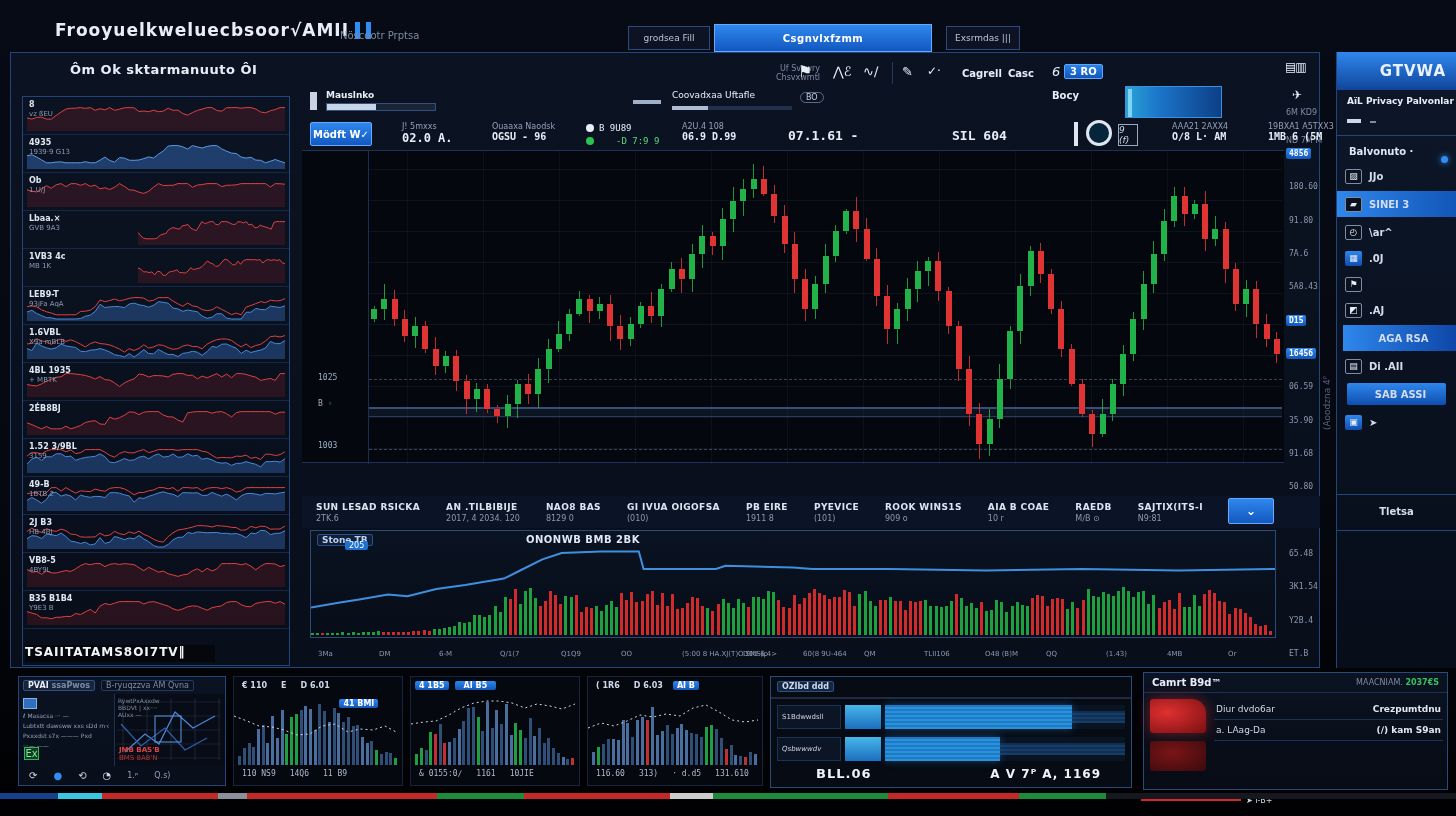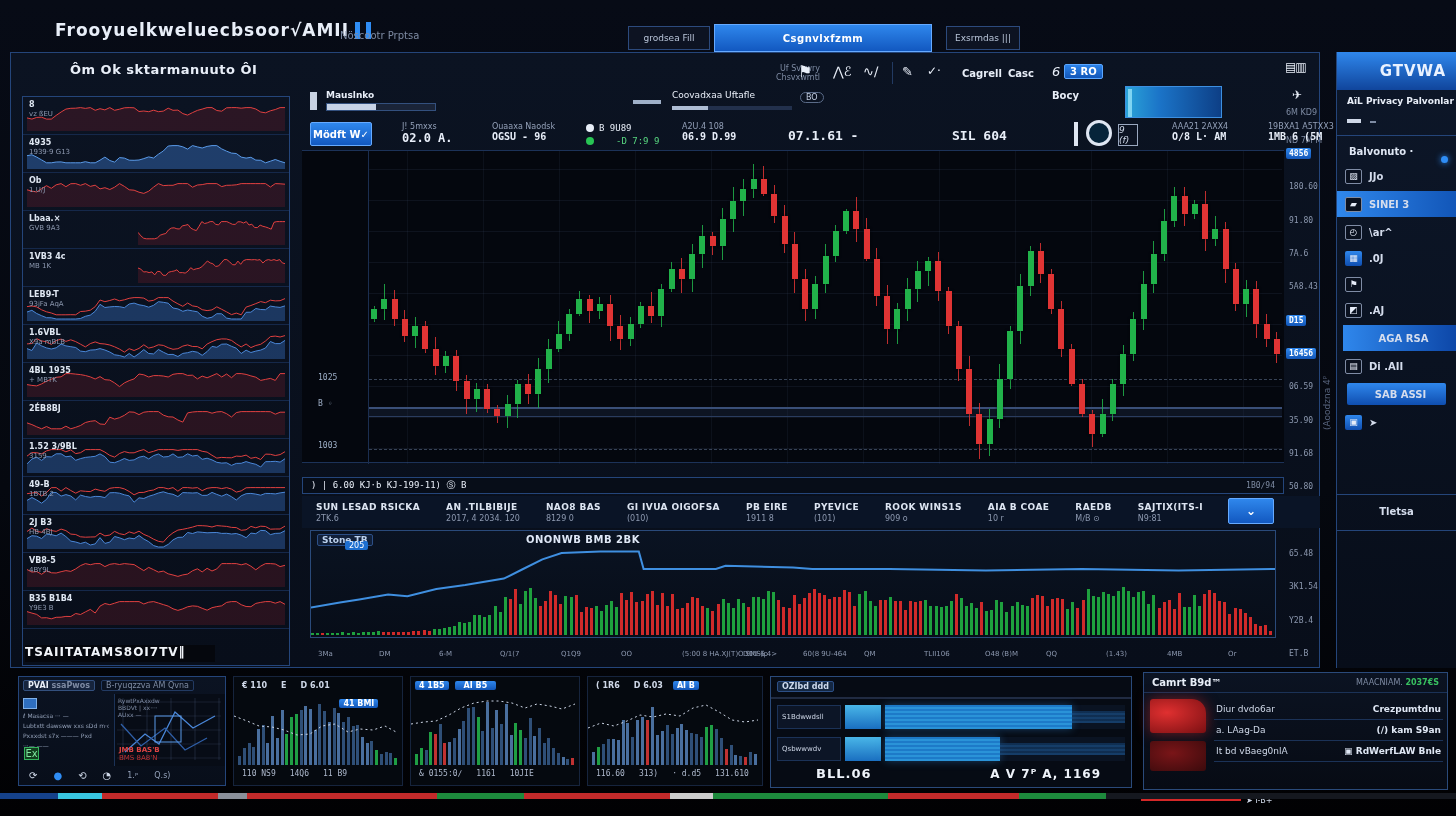--- a/index.html
+++ b/index.html
@@ -479,24 +479,20 @@
       <div style="position: absolute; left: 0px; top: 300px; font-size: 8px; font-family: &quot;DejaVu Sans Mono&quot;, monospace; padding: 1px 3px; border-radius: 2px; color: rgb(141, 153, 176);">91.68</div>
       <div style="position: absolute; left: 0px; top: 333px; font-size: 8px; font-family: &quot;DejaVu Sans Mono&quot;, monospace; padding: 1px 3px; border-radius: 2px; color: rgb(141, 153, 176);">50.80</div>
       <div style="position: absolute; left: 0px; top: 367px; font-size: 8px; font-family: &quot;DejaVu Sans Mono&quot;, monospace; padding: 1px 3px; border-radius: 2px; background: linear-gradient(rgb(47, 135, 236), rgb(18, 86, 184)); color: rgb(255, 255, 255); font-weight: bold;">6.0J</div>
       <div style="position: absolute; left: 0px; top: 400px; font-size: 8px; font-family: &quot;DejaVu Sans Mono&quot;, monospace; padding: 1px 3px; border-radius: 2px; color: rgb(141, 153, 176);">65.48</div>
       <div style="position: absolute; left: 0px; top: 433px; font-size: 8px; font-family: &quot;DejaVu Sans Mono&quot;, monospace; padding: 1px 3px; border-radius: 2px; color: rgb(141, 153, 176);">3K1.54</div>
       <div style="position: absolute; left: 0px; top: 467px; font-size: 8px; font-family: &quot;DejaVu Sans Mono&quot;, monospace; padding: 1px 3px; border-radius: 2px; color: rgb(141, 153, 176);">Y2B.4</div>
       <div style="position: absolute; left: 0px; top: 500px; font-size: 8px; font-family: &quot;DejaVu Sans Mono&quot;, monospace; padding: 1px 3px; border-radius: 2px; color: rgb(141, 153, 176);">ET.B</div>
     </div>
   <div class="abs vtext dimmer txt-s" style="left:1322px;top:300px;height:130px;">(Aoodzna 4ᴾ</div>
 
-  <div class="abs" style="left:302px;top:477px;width:982px;height:17px;border:1px solid #24457a;background:#070d18;display:flex;align-items:center;justify-content:space-between;padding:0 8px;">
-    <span class="txt-s white mono">) | 6.00 KJ·b  KJ-199-11) Ⓢ B</span>
-    <span class="txt-xs dim mono">1B0∕94</span>
-  </div>
 
   <div class="abs" style="left:302px;top:496px;width:1018px;height:32px;background:#0a1426;display:flex;align-items:center;gap:26px;padding:0 14px;" id="metrics">
       <div class="metric">
         <div class="lab">SUN LESAD RSICKA</div>
         <div class="val">2TK.6</div>
       </div>
       <div class="metric">
         <div class="lab">AN .TILBIBIJE</div>
         <div class="val">2017, 4 2034. 120</div>
       </div>
@@ -869,21 +865,21 @@
     <div style="position:absolute;left:0;right:0;top:20px;border-top:2px solid #202b42;"></div>
     <div id="prog-rows">
         <div style="position: absolute; left: 6px; right: 6px; top: 26px; height: 28px; display: flex; align-items: center; gap: 4px;">
           <div style="width: 64px; font-size: 7px; color: rgb(207, 216, 232); background: rgb(12, 21, 38); height: 24px; display: flex; align-items: center; padding-left: 4px; border: 1px solid rgb(27, 50, 87);">S1Bdwwdsll</div>
           <div style="width: 36px; height: 24px; background: linear-gradient(rgb(73, 182, 232), rgb(26, 111, 192));"></div>
           <div style="flex: 1 1 0%; height: 24px; background: rgb(10, 19, 34); position: relative;">
             <div style="position: absolute; left: 0px; top: 0px; height: 100%; width: 78%; background: repeating-linear-gradient(0deg, rgb(42, 147, 216) 0px, rgb(42, 147, 216) 2px, rgb(29, 122, 200) 2px, rgb(29, 122, 200) 4px); box-shadow: rgba(50, 140, 220, 0.4) 0px 0px 8px;"></div>
             <div style="position: absolute; left: 78%; top: 6px; height: 12px; right: 0px; background: repeating-linear-gradient(0deg, rgb(26, 79, 134) 0px, rgb(26, 79, 134) 2px, rgb(18, 58, 102) 2px, rgb(18, 58, 102) 4px); opacity: 0.7;"></div>
           </div>
         </div>
-        <div style="position: absolute; left: 6px; right: 6px; top: 58px; height: 28px; display: flex; align-items: center; gap: 4px;">
+        <div style="position: absolute; left: 6px; right: 6px; top: 58px; height: 28px; display: flex; align-items: center; gap: 4px; font-style: italic;">
           <div style="width: 64px; font-size: 7px; color: rgb(207, 216, 232); background: rgb(12, 21, 38); height: 24px; display: flex; align-items: center; padding-left: 4px; border: 1px solid rgb(27, 50, 87);">Qsbwwwdv</div>
           <div style="width: 36px; height: 24px; background: linear-gradient(rgb(73, 182, 232), rgb(26, 111, 192));"></div>
           <div style="flex: 1 1 0%; height: 24px; background: rgb(10, 19, 34); position: relative;">
             <div style="position: absolute; left: 0px; top: 0px; height: 100%; width: 48%; background: repeating-linear-gradient(0deg, rgb(42, 147, 216) 0px, rgb(42, 147, 216) 2px, rgb(29, 122, 200) 2px, rgb(29, 122, 200) 4px); box-shadow: rgba(50, 140, 220, 0.4) 0px 0px 8px;"></div>
             <div style="position: absolute; left: 48%; top: 6px; height: 12px; right: 0px; background: repeating-linear-gradient(0deg, rgb(26, 79, 134) 0px, rgb(26, 79, 134) 2px, rgb(18, 58, 102) 2px, rgb(18, 58, 102) 4px); opacity: 0.7;"></div>
           </div>
         </div>
       </div>
     <div style="position:absolute;left:45px;bottom:6px;font-size:13px;font-weight:bold;color:#eef3fa;letter-spacing:1px;">BLL.06</div>
     <div style="position:absolute;right:30px;bottom:6px;font-size:12px;font-weight:bold;color:#eef3fa;letter-spacing:1px;">A V 7ᴾ A, 1169</div>
@@ -902,24 +898,20 @@
       <div style="width:56px;height:30px;margin-top:8px;background:radial-gradient(ellipse at 40% 40%,#7a1518,#3a0a0c);border-radius:3px;"></div>
     </div>
     <div id="alert-rows" style="position:absolute;left:70px;top:26px;right:4px;">
         <div style="display: flex; justify-content: space-between; align-items: center; padding: 5px 2px; border-bottom: 1px solid rgb(27, 50, 87);">
           <span style="font-size: 9px; color: rgb(207, 216, 232);">Diur dvdo6ar</span>
           <span style="font-size: 9px; color: rgb(223, 231, 244); font-weight: bold;">Crezpumtdnu</span>
         </div>
         <div style="display: flex; justify-content: space-between; align-items: center; padding: 5px 2px; border-bottom: 1px solid rgb(27, 50, 87);">
           <span style="font-size: 9px; color: rgb(207, 216, 232);">a. LAag-Da</span>
           <span style="font-size: 9px; color: rgb(223, 231, 244); font-weight: bold;">(∕) kam S9an</span>
-        </div>
-        <div style="display: flex; justify-content: space-between; align-items: center; padding: 5px 2px; border-bottom: 1px solid rgb(27, 50, 87);">
-          <span style="font-size: 9px; color: rgb(207, 216, 232);">It bd vBaeg0nlA</span>
-          <span style="font-size: 9px; color: rgb(223, 231, 244); font-weight: bold;">▣ RdWerfLAW Bnle</span>
         </div>
       </div>
     <div style="position:absolute;left:-3px;bottom:-12px;width:100px;height:4px;background:#d42828;"></div>
     <div style="position:absolute;left:102px;bottom:-16px;font-size:8px;color:#cfd8e8;">➤ I-B+</div>
   </div>
 
   <div class="abs" id="seg-bar" style="left:0px;top:793px;width:1456px;height:6px;display:flex;">
       <div style="height: 100%; width: 4%; background: rgb(21, 65, 138);"></div>
       <div style="height: 100%; width: 3%; background: rgb(57, 198, 224);"></div>
       <div style="height: 100%; width: 8%; background: rgb(194, 42, 42);"></div>

